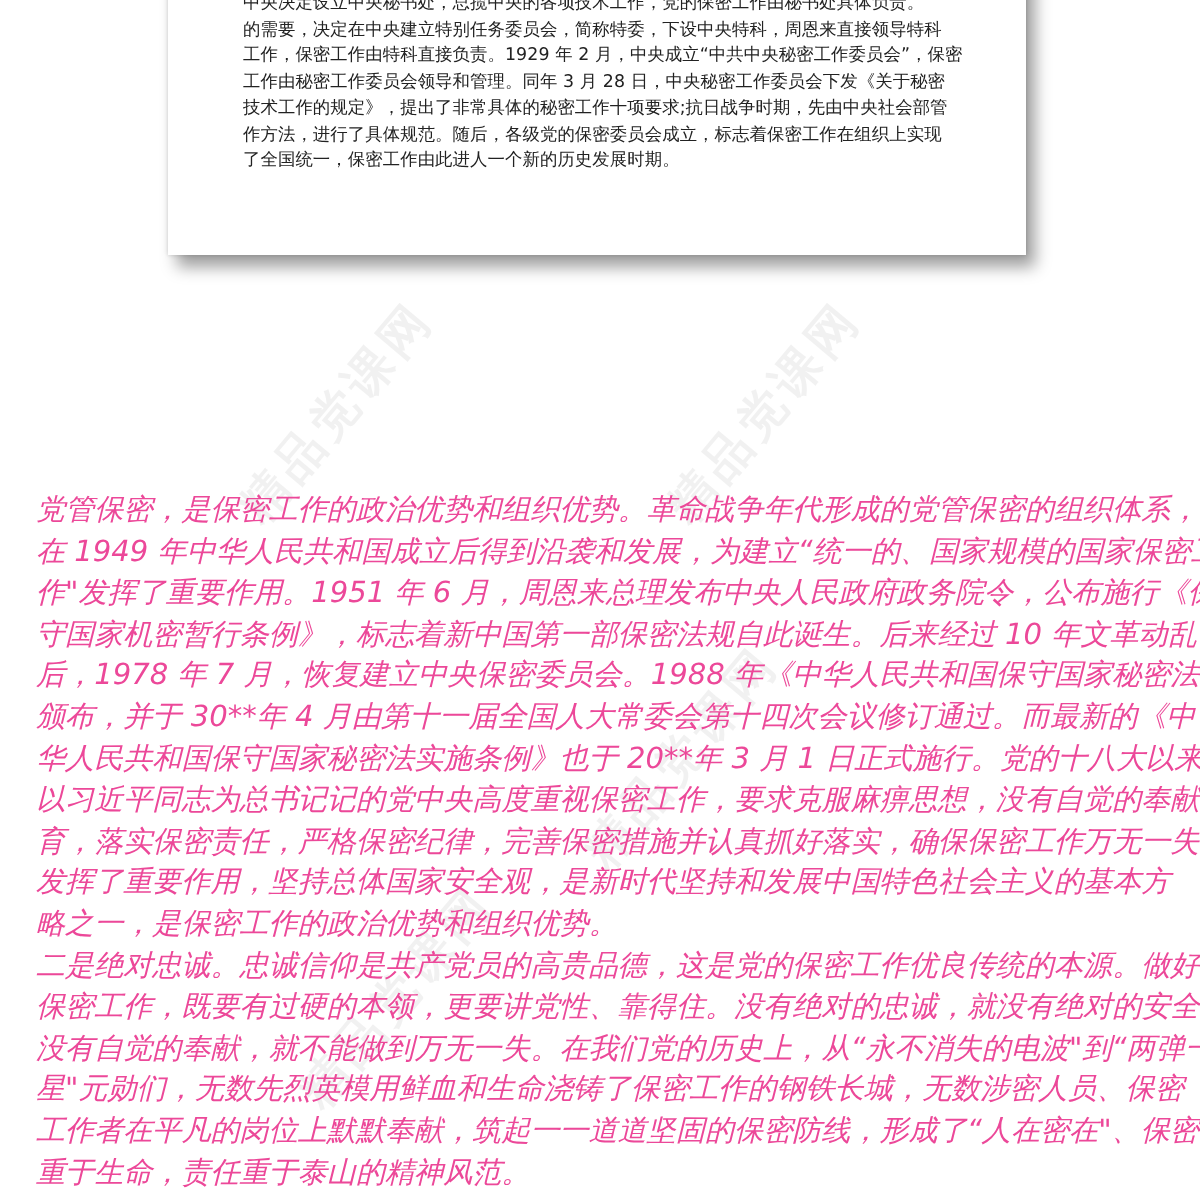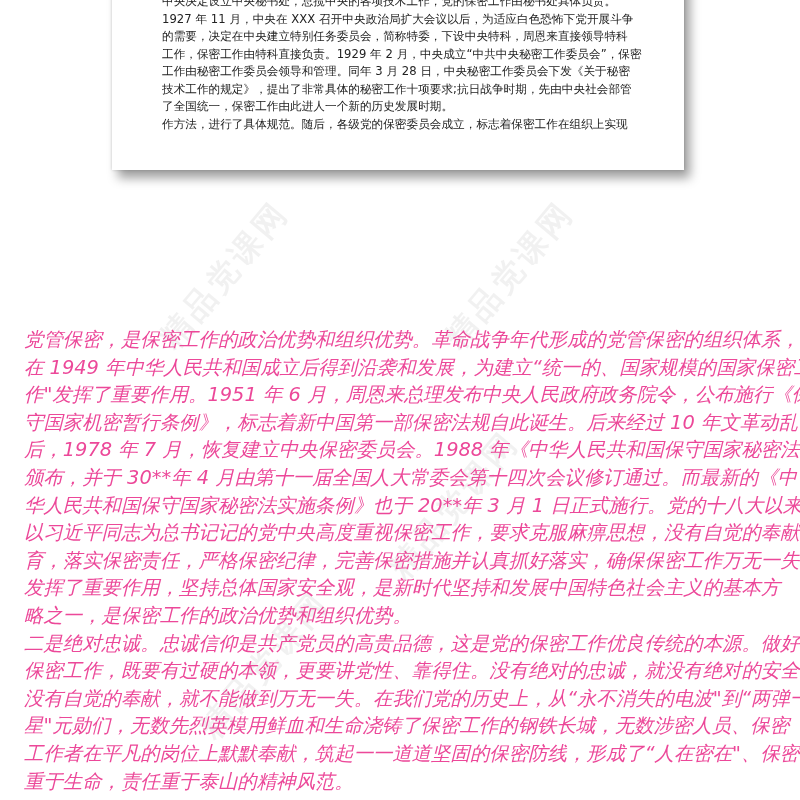--- a/index.html
+++ b/index.html
@@ -71,27 +71,26 @@
 <body>
 
 <div class="watermark" style="left:150px; top:330px;">精品党课网</div>
 <div class="watermark" style="left:435px; top:330px;">精品党课网</div>
 <div class="watermark" style="left:380px; top:560px;">精品党课网</div>
 <div class="watermark" style="left:190px; top:720px;">精品党课网</div>
 
 <div class="card">
   <div class="card-text">
     <span class="card-line">中央决定设立中央秘书处，总揽中央的各项技术工作，党的保密工作由秘书处具体负责。</span>
-    <span class="card-line">1927 年 11 月，中央在 XXX 召开中央政治局扩大会议以后，为适应白色恐怖下党开展斗争</span>
     <span class="card-line">的需要，决定在中央建立特别任务委员会，简称特委，下设中央特科，周恩来直接领导特科</span>
     <span class="card-line">工作，保密工作由特科直接负责。1929 年 2 月，中央成立“中共中央秘密工作委员会”，保密</span>
     <span class="card-line">工作由秘密工作委员会领导和管理。同年 3 月 28 日，中央秘密工作委员会下发《关于秘密</span>
     <span class="card-line">技术工作的规定》，提出了非常具体的秘密工作十项要求;抗日战争时期，先由中央社会部管</span>
+    <span class="card-line">作方法，进行了具体规范。随后，各级党的保密委员会成立，标志着保密工作在组织上实现</span>
     <span class="card-line">了全国统一，保密工作由此进人一个新的历史发展时期。</span>
-    <span class="card-line">作方法，进行了具体规范。随后，各级党的保密委员会成立，标志着保密工作在组织上实现</span>
   </div>
 </div>
 
 <div class="body-text">
   <span class="body-line">党管保密，是保密工作的政治优势和组织优势。革命战争年代形成的党管保密的组织体系，</span>
   <span class="body-line">在 1949 年中华人民共和国成立后得到沿袭和发展，为建立“统一的、国家规模的国家保密工</span>
   <span class="body-line">作"发挥了重要作用。1951 年 6 月，周恩来总理发布中央人民政府政务院令，公布施行《保</span>
   <span class="body-line">守国家机密暂行条例》，标志着新中国第一部保密法规自此诞生。后来经过  10  年文革动乱</span>
   <span class="body-line">后，1978 年 7 月，恢复建立中央保密委员会。1988 年《中华人民共和国保守国家秘密法》</span>
   <span class="body-line">颁布，并于 30**年 4 月由第十一届全国人大常委会第十四次会议修订通过。而最新的《中</span>

